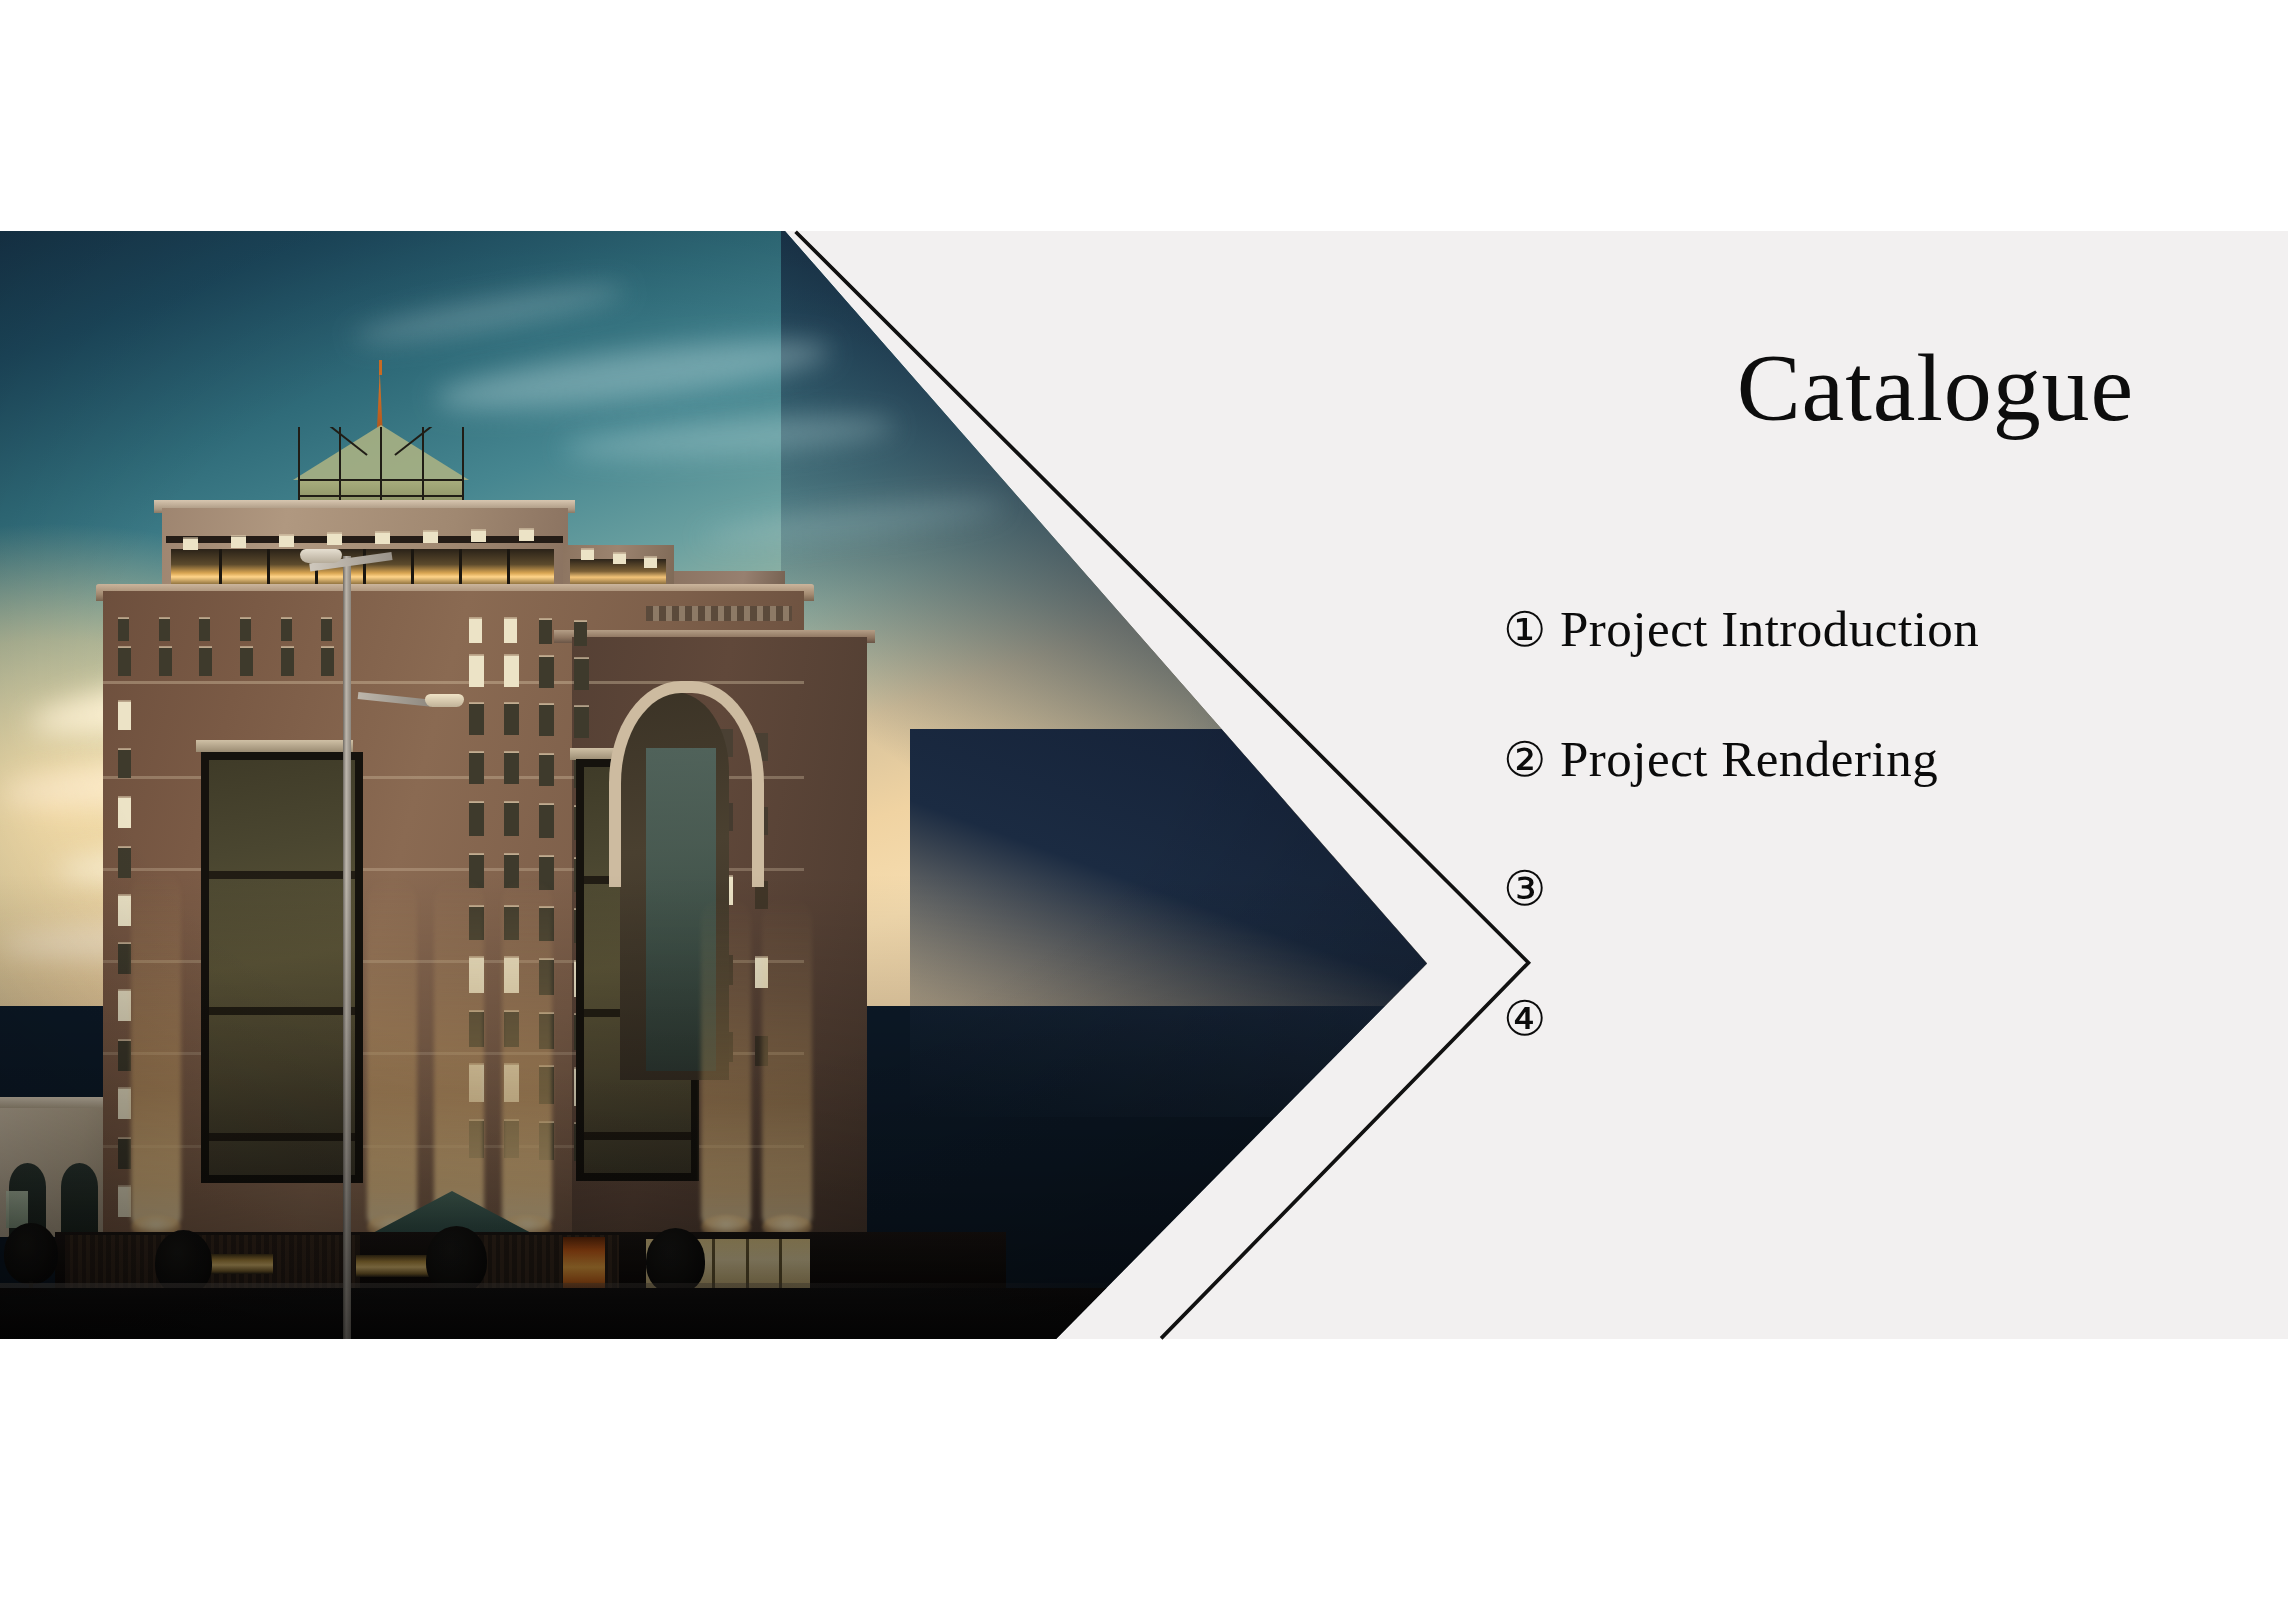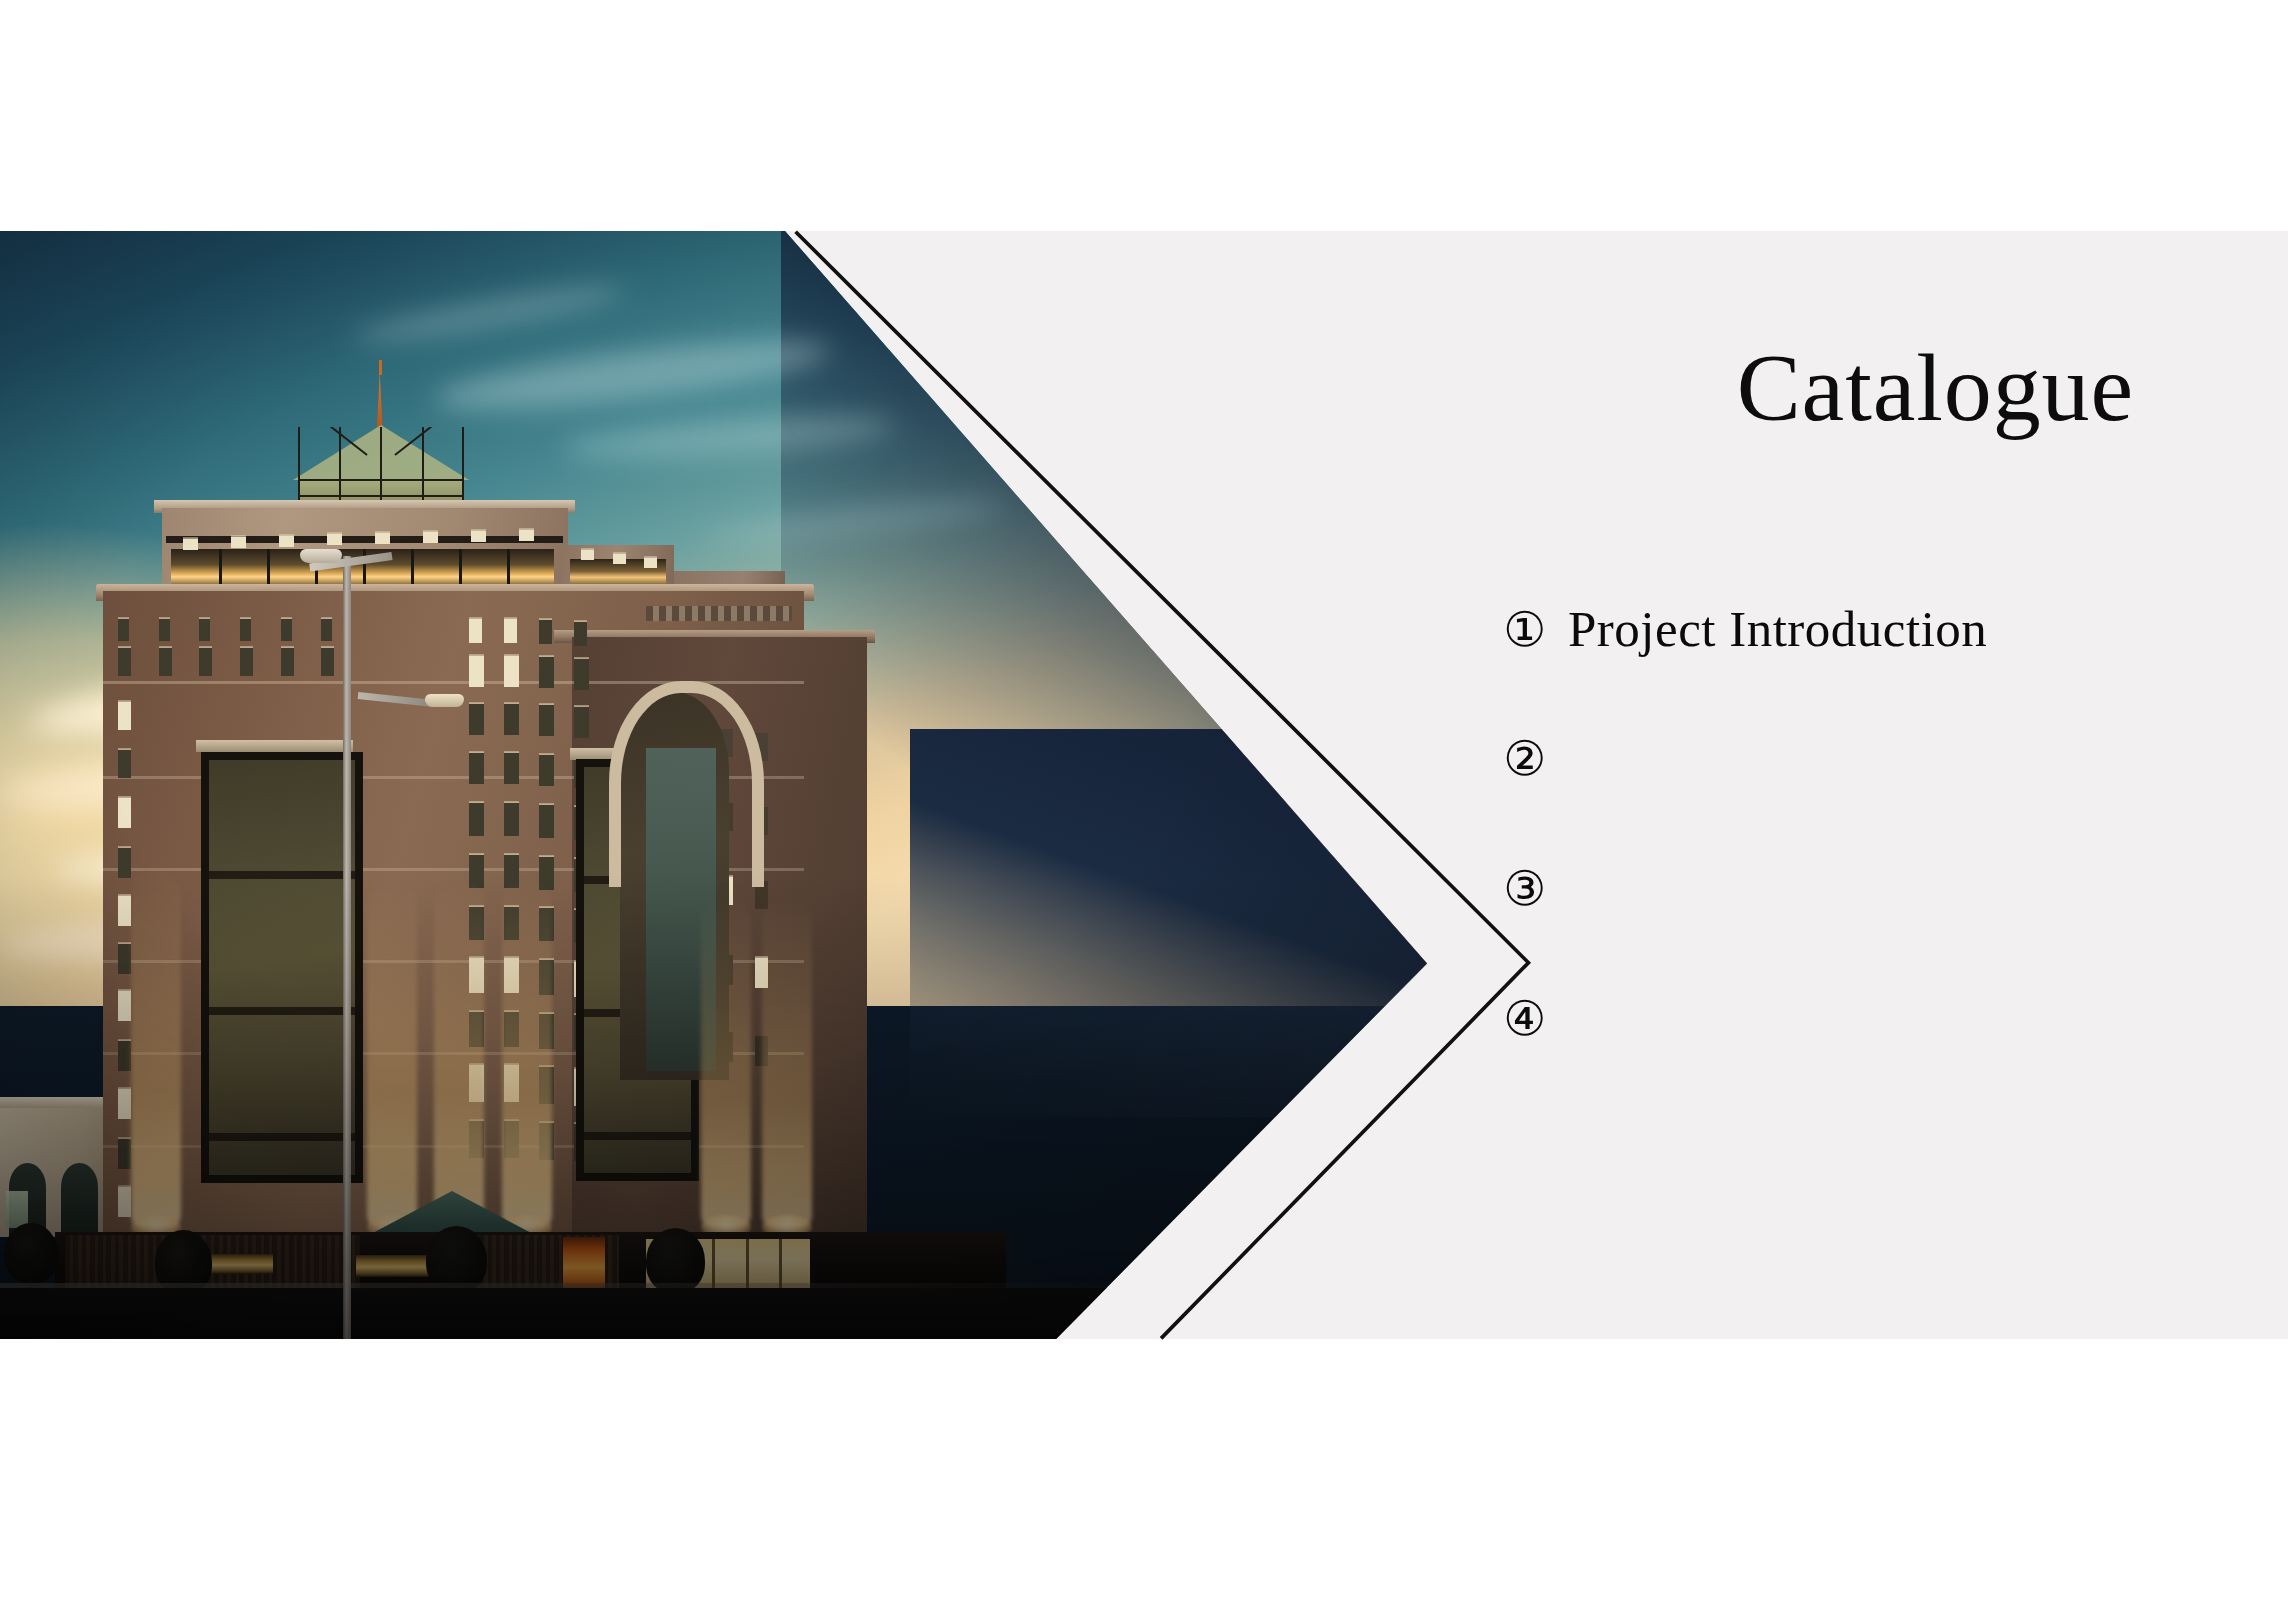--- a/index.html
+++ b/index.html
@@ -482,21 +482,21 @@
     font-size: 51px;
     color: #0b0b0b;
     white-space: nowrap;
   }
   .toc-num {
     width: 57px;
     flex: 0 0 auto;
     font-size: 48px;
     font-family: "DejaVu Sans", sans-serif;
   }
-  .toc-label { letter-spacing: 0.5px; margin-left: 8px; }
+  .toc-label { letter-spacing: 0.5px; }
 </style>
 </head>
 <body>
 
 <div id="slide">
 
   <div class="panel"></div>
 
   <div class="photo-wrap">
     <div class="photo">
@@ -786,20 +786,21 @@
 
   <div class="title">Catalogue</div>
 
   <div class="toc">
     <div class="toc-item">
       <span class="toc-num">①</span>
       <span class="toc-label">Project Introduction</span>
     </div>
     <div class="toc-item">
       <span class="toc-num">②</span>
+      <span class="toc-label">Project Rendering</span>
     </div>
     <div class="toc-item">
       <span class="toc-num">③</span>
     </div>
     <div class="toc-item">
       <span class="toc-num">④</span>
     </div>
   </div>
 
 </div>

